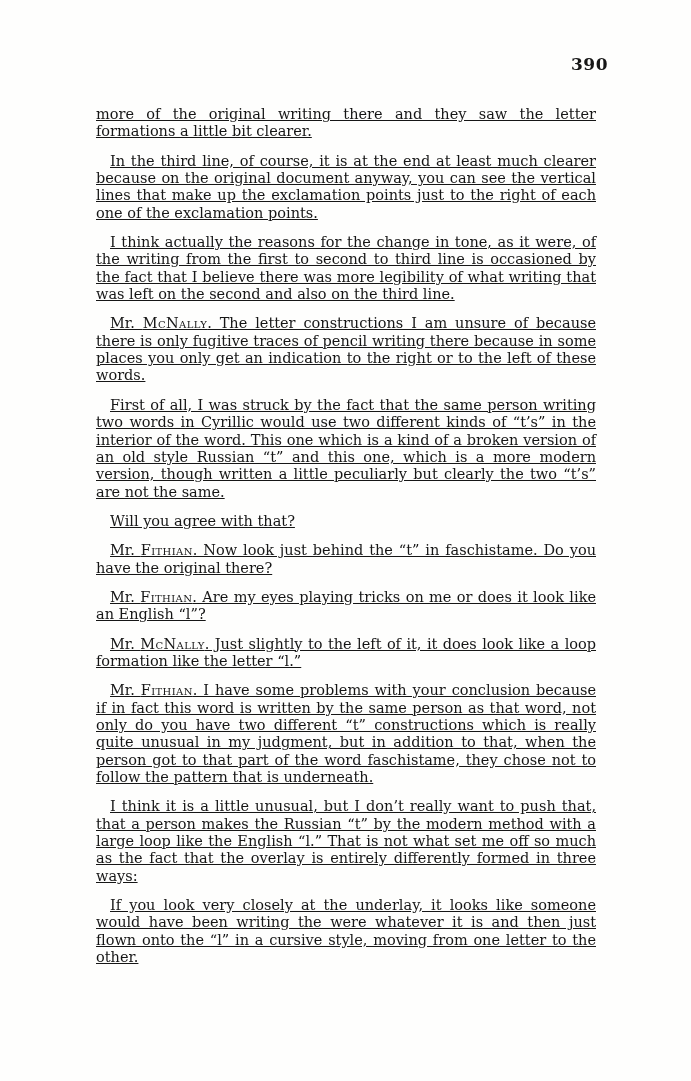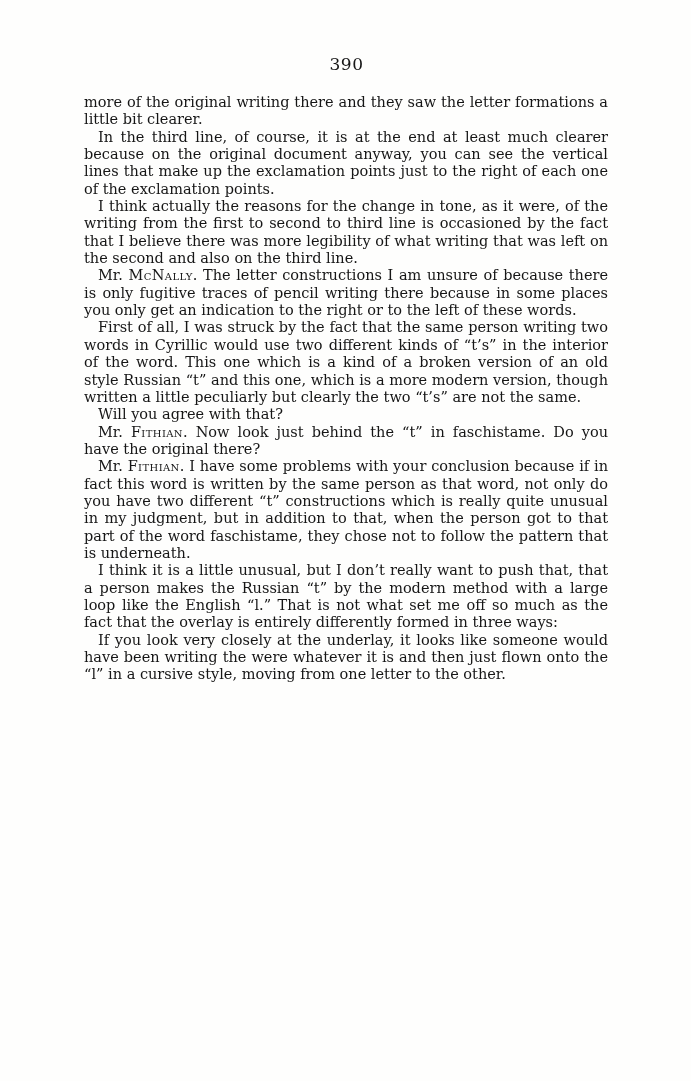--- a/index.html
+++ b/index.html
@@ -14,37 +14,38 @@
     background: #fefefd;
     overflow: hidden;
     font-family: "DejaVu Serif", serif;
     color: #161616;
   }
   .page-number {
     position: absolute;
     top: 54px;
     left: 85px;
     width: 523px;
-    text-align: center;
+    text-align: right;
     font-size: 17px;
-    font-weight: 400;
+    font-weight: 700;
     letter-spacing: 0.5px;
   }
   .transcript-body {
     position: absolute;
     top: 94px;
     left: 84px;
     width: 524px;
     font-size: 14.5px;
     line-height: 17.35px;
     text-align: justify;
   }
   .para {
-    margin: 0;
+    margin: 12px;
     padding: 0;
+    text-decoration: underline;
   }
   .para.indent {
     text-indent: 14px;
   }
   .sc {
     font-variant: small-caps;
     letter-spacing: 0.4px;
   }
 </style>
 </head>
@@ -53,17 +54,19 @@
 <div class="page">
   <div class="page-number">390</div>
   <div class="transcript-body">
       <p class="para">more of the original writing there and they saw the letter formations a little bit clearer.</p>
       <p class="para indent">In the third line, of course, it is at the end at least much clearer because on the original document anyway, you can see the vertical lines that make up the exclamation points just to the right of each one of the exclamation points.</p>
       <p class="para indent">I think actually the reasons for the change in tone, as it were, of the writing from the first to second to third line is occasioned by the fact that I believe there was more legibility of what writing that was left on the second and also on the third line.</p>
       <p class="para indent">Mr. <span class="sc">McNally</span>. The letter constructions I am unsure of because there is only fugitive traces of pencil writing there because in some places you only get an indication to the right or to the left of these words.</p>
       <p class="para indent">First of all, I was struck by the fact that the same person writing two words in Cyrillic would use two different kinds of “t’s” in the interior of the word. This one which is a kind of a broken version of an old style Russian “t” and this one, which is a more modern version, though written a little peculiarly but clearly the two “t’s” are not the same.</p>
       <p class="para indent">Will you agree with that?</p>
       <p class="para indent">Mr. <span class="sc">Fithian</span>. Now look just behind the “t” in faschistame. Do you have the original there?</p>
+      <p class="para indent">Mr. <span class="sc">Fithian</span>. Are my eyes playing tricks on me or does it look like an English “l”?</p>
+      <p class="para indent">Mr. <span class="sc">McNally</span>. Just slightly to the left of it, it does look like a loop formation like the letter “l.”</p>
       <p class="para indent">Mr. <span class="sc">Fithian</span>. I have some problems with your conclusion because if in fact this word is written by the same person as that word, not only do you have two different “t” constructions which is really quite unusual in my judgment, but in addition to that, when the person got to that part of the word faschistame, they chose not to follow the pattern that is underneath.</p>
       <p class="para indent">I think it is a little unusual, but I don’t really want to push that, that a person makes the Russian “t” by the modern method with a large loop like the English “l.” That is not what set me off so much as the fact that the overlay is entirely differently formed in three ways:</p>
       <p class="para indent">If you look very closely at the underlay, it looks like someone would have been writing the were whatever it is and then just flown onto the “l” in a cursive style, moving from one letter to the other.</p>
     </div>
 </div>
 
 </body></html>

